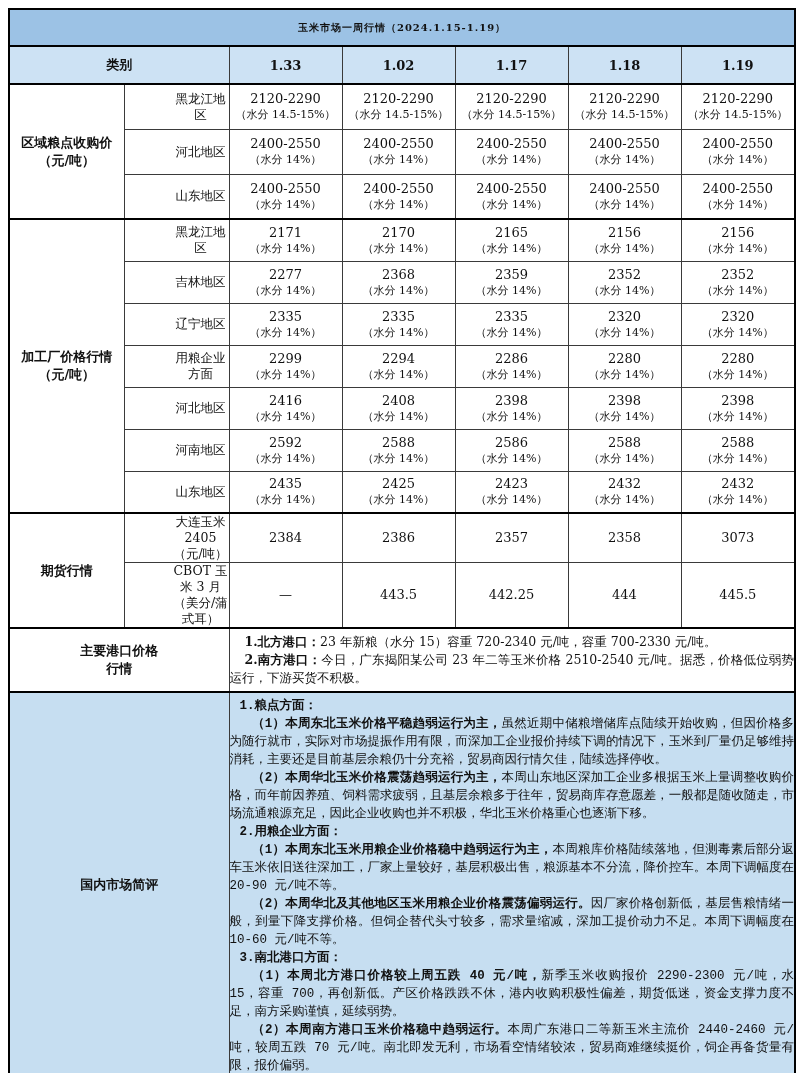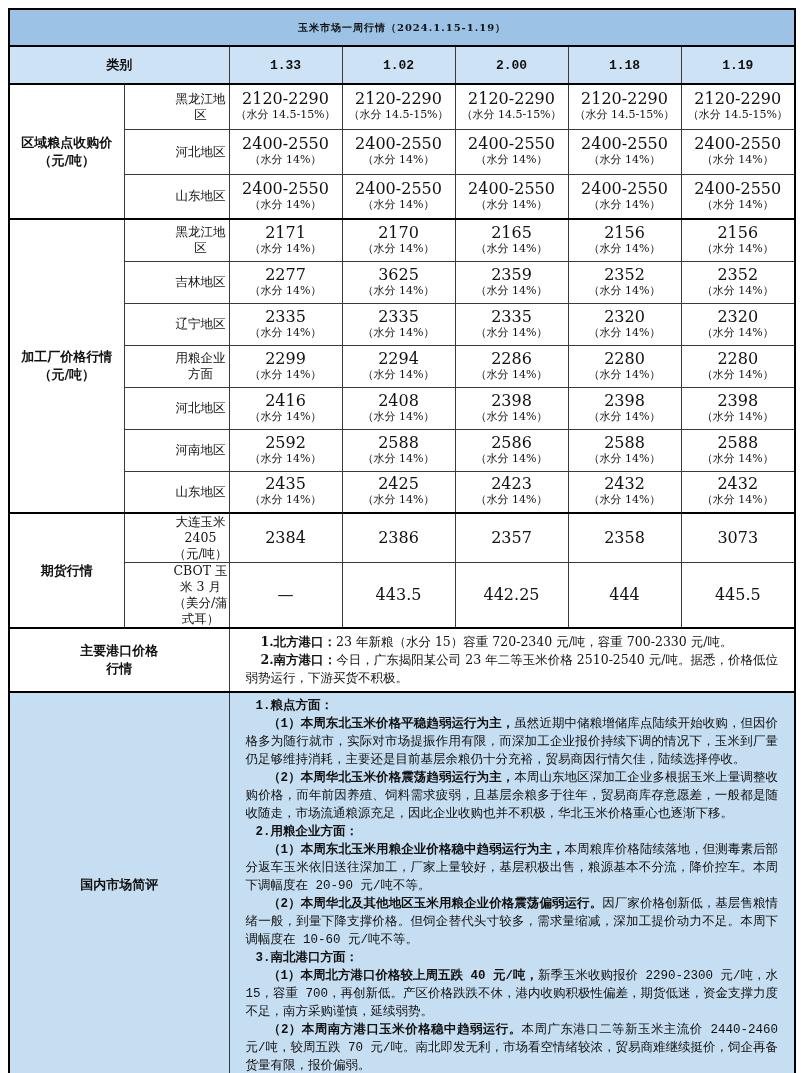--- a/index.html
+++ b/index.html
@@ -29,38 +29,38 @@
   }
   
   .r-title th{
     height:37px;background:var(--title-bg);
     font-size:10px;font-weight:bold;letter-spacing:1px;
     border-bottom:2px solid var(--border-dark);
   }
   
   .r-header th{
     height:38px;background:var(--header-bg);
-    font-size:13px;font-weight:bold;font-family:Liberation Mono, monospace;
+    font-size:13px;font-weight:bold;
   }
   
   .sec-label{
     font-weight:bold;font-size:13px;line-height:18px;background:#ffffff;margin-left:41px;
   }
   .sub-label{font-size:12.5px;line-height:16px;background:#ffffff;padding-left:48px;}
   
   .val{background:#ffffff;}
-  .val .price{font-size:16px;line-height:16px;}
+  .val .price{font-size:13px;line-height:16px;}
   .val .note{font-size:11px;line-height:15px;}
   .r-region td,.r-region .sec-label{height:45px;}
   .r-factory td,.r-factory .sec-label{height:42px;}
   .r-futures td,.r-futures .sec-label{height:41px;}
   .sec-start td,.sec-start th{border-top:2px solid var(--border-dark);}
   
   .text-cell{
-    text-align:left;vertical-align:middle;padding:4px 16px;
+    text-align:left;vertical-align:middle;padding:4px 0;
     font-size:12.5px;line-height:18px;margin-left:36px;
   }
   .para{text-align:justify;}
   .para-head{text-indent:0.8em;}
   .para-item{text-indent:1.8em;}
   .para-port{text-indent:1.2em;}
   .r-port .text-cell{height:64px;}
   .r-comment td,.r-comment th{background:var(--comment-bg);font-family:Liberation Mono, monospace;}
   .r-comment .text-cell{height:335px;}
   .r-news .text-cell{height:70px;}
@@ -82,21 +82,21 @@
         <col style="width:114px">
     </colgroup>
     <thead>
       <tr class="r-title">
         <th colspan="7">玉米市场一周行情（2024.1.15-1.19）</th>
       </tr>
       <tr class="r-header">
         <th colspan="2">类别</th>
         <th>1.33</th>
         <th>1.02</th>
-        <th>2.00</th>
+        <th>1.17</th>
         <th>1.18</th>
         <th>1.19</th>
       </tr>
     </thead>
     <tbody id="grid-body">
         <tr class="r-region sec-start">
           <th rowspan="3" class="sec-label">
             <div>区域粮点收购价</div>
             <div>（元/吨）</div>
           </th>
@@ -205,21 +205,21 @@
         </tr>
         <tr class="r-factory">
           <td class="sub-label">
             <div>吉林地区</div>
           </td>
           <td class="val">
             <div class="price">2277</div>
             <div class="note">（水分 14%）</div>
           </td>
           <td class="val">
-            <div class="price">3625</div>
+            <div class="price">2368</div>
             <div class="note">（水分 14%）</div>
           </td>
           <td class="val">
             <div class="price">2359</div>
             <div class="note">（水分 14%）</div>
           </td>
           <td class="val">
             <div class="price">2352</div>
             <div class="note">（水分 14%）</div>
           </td>

